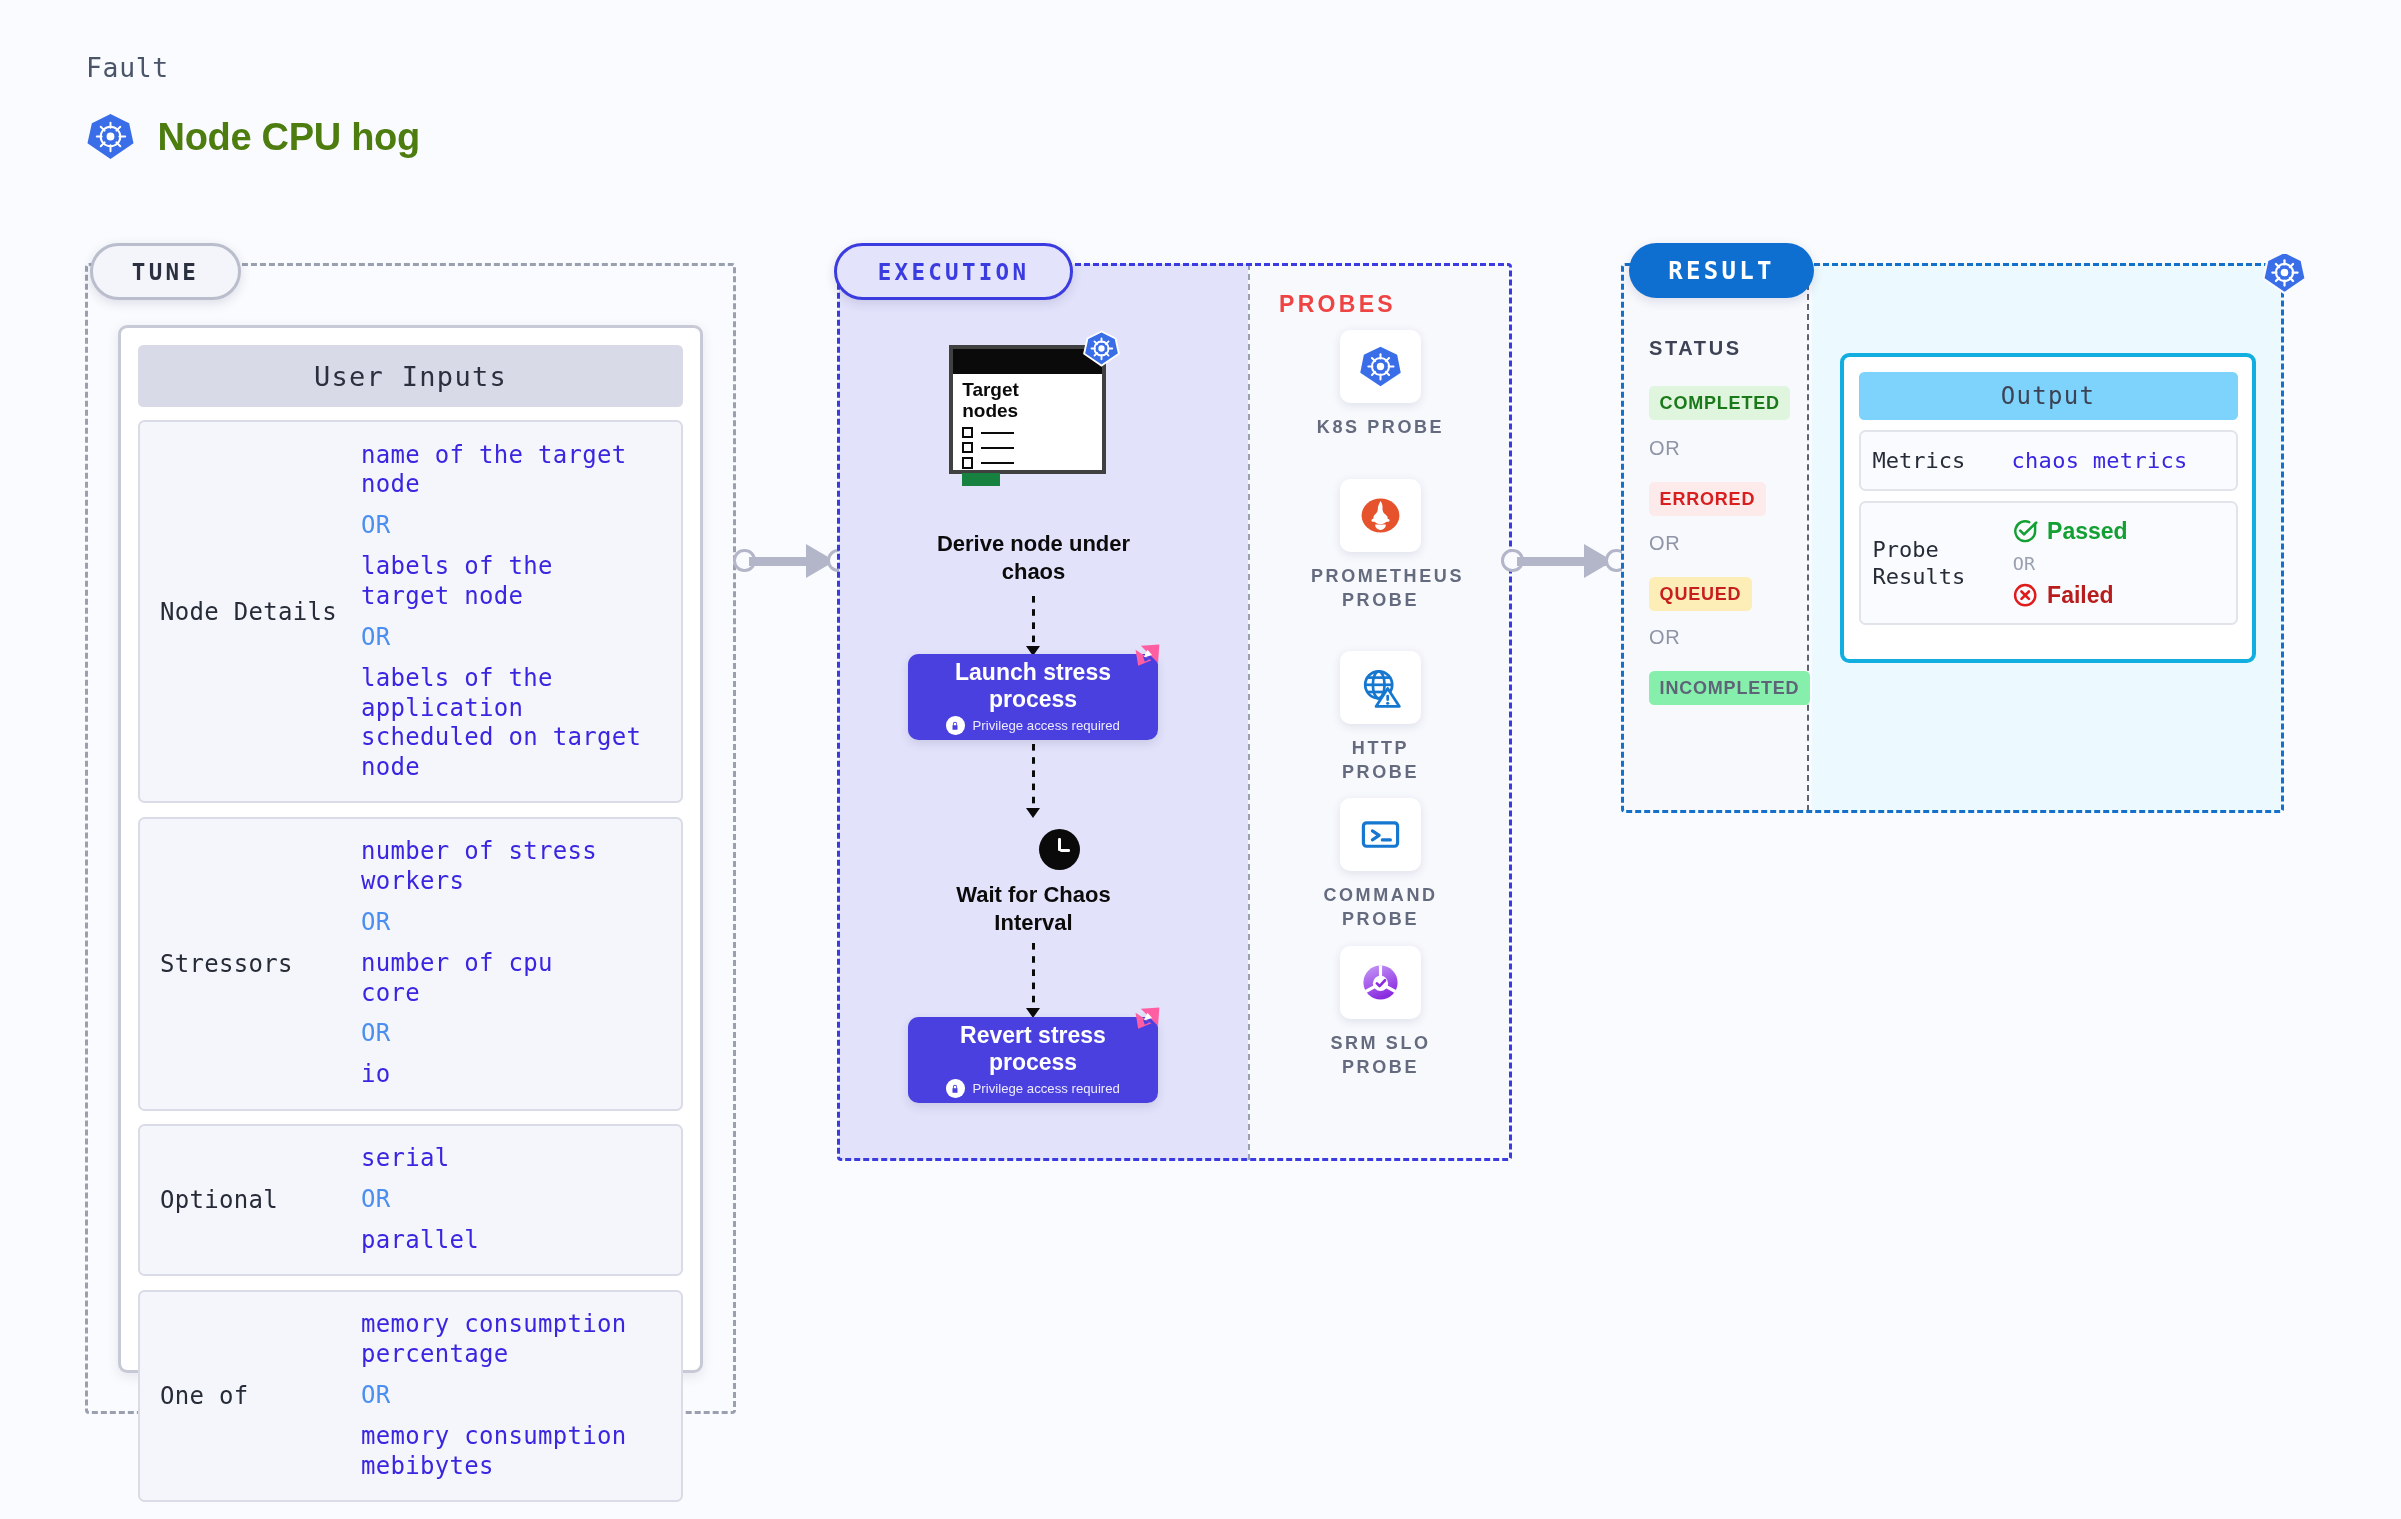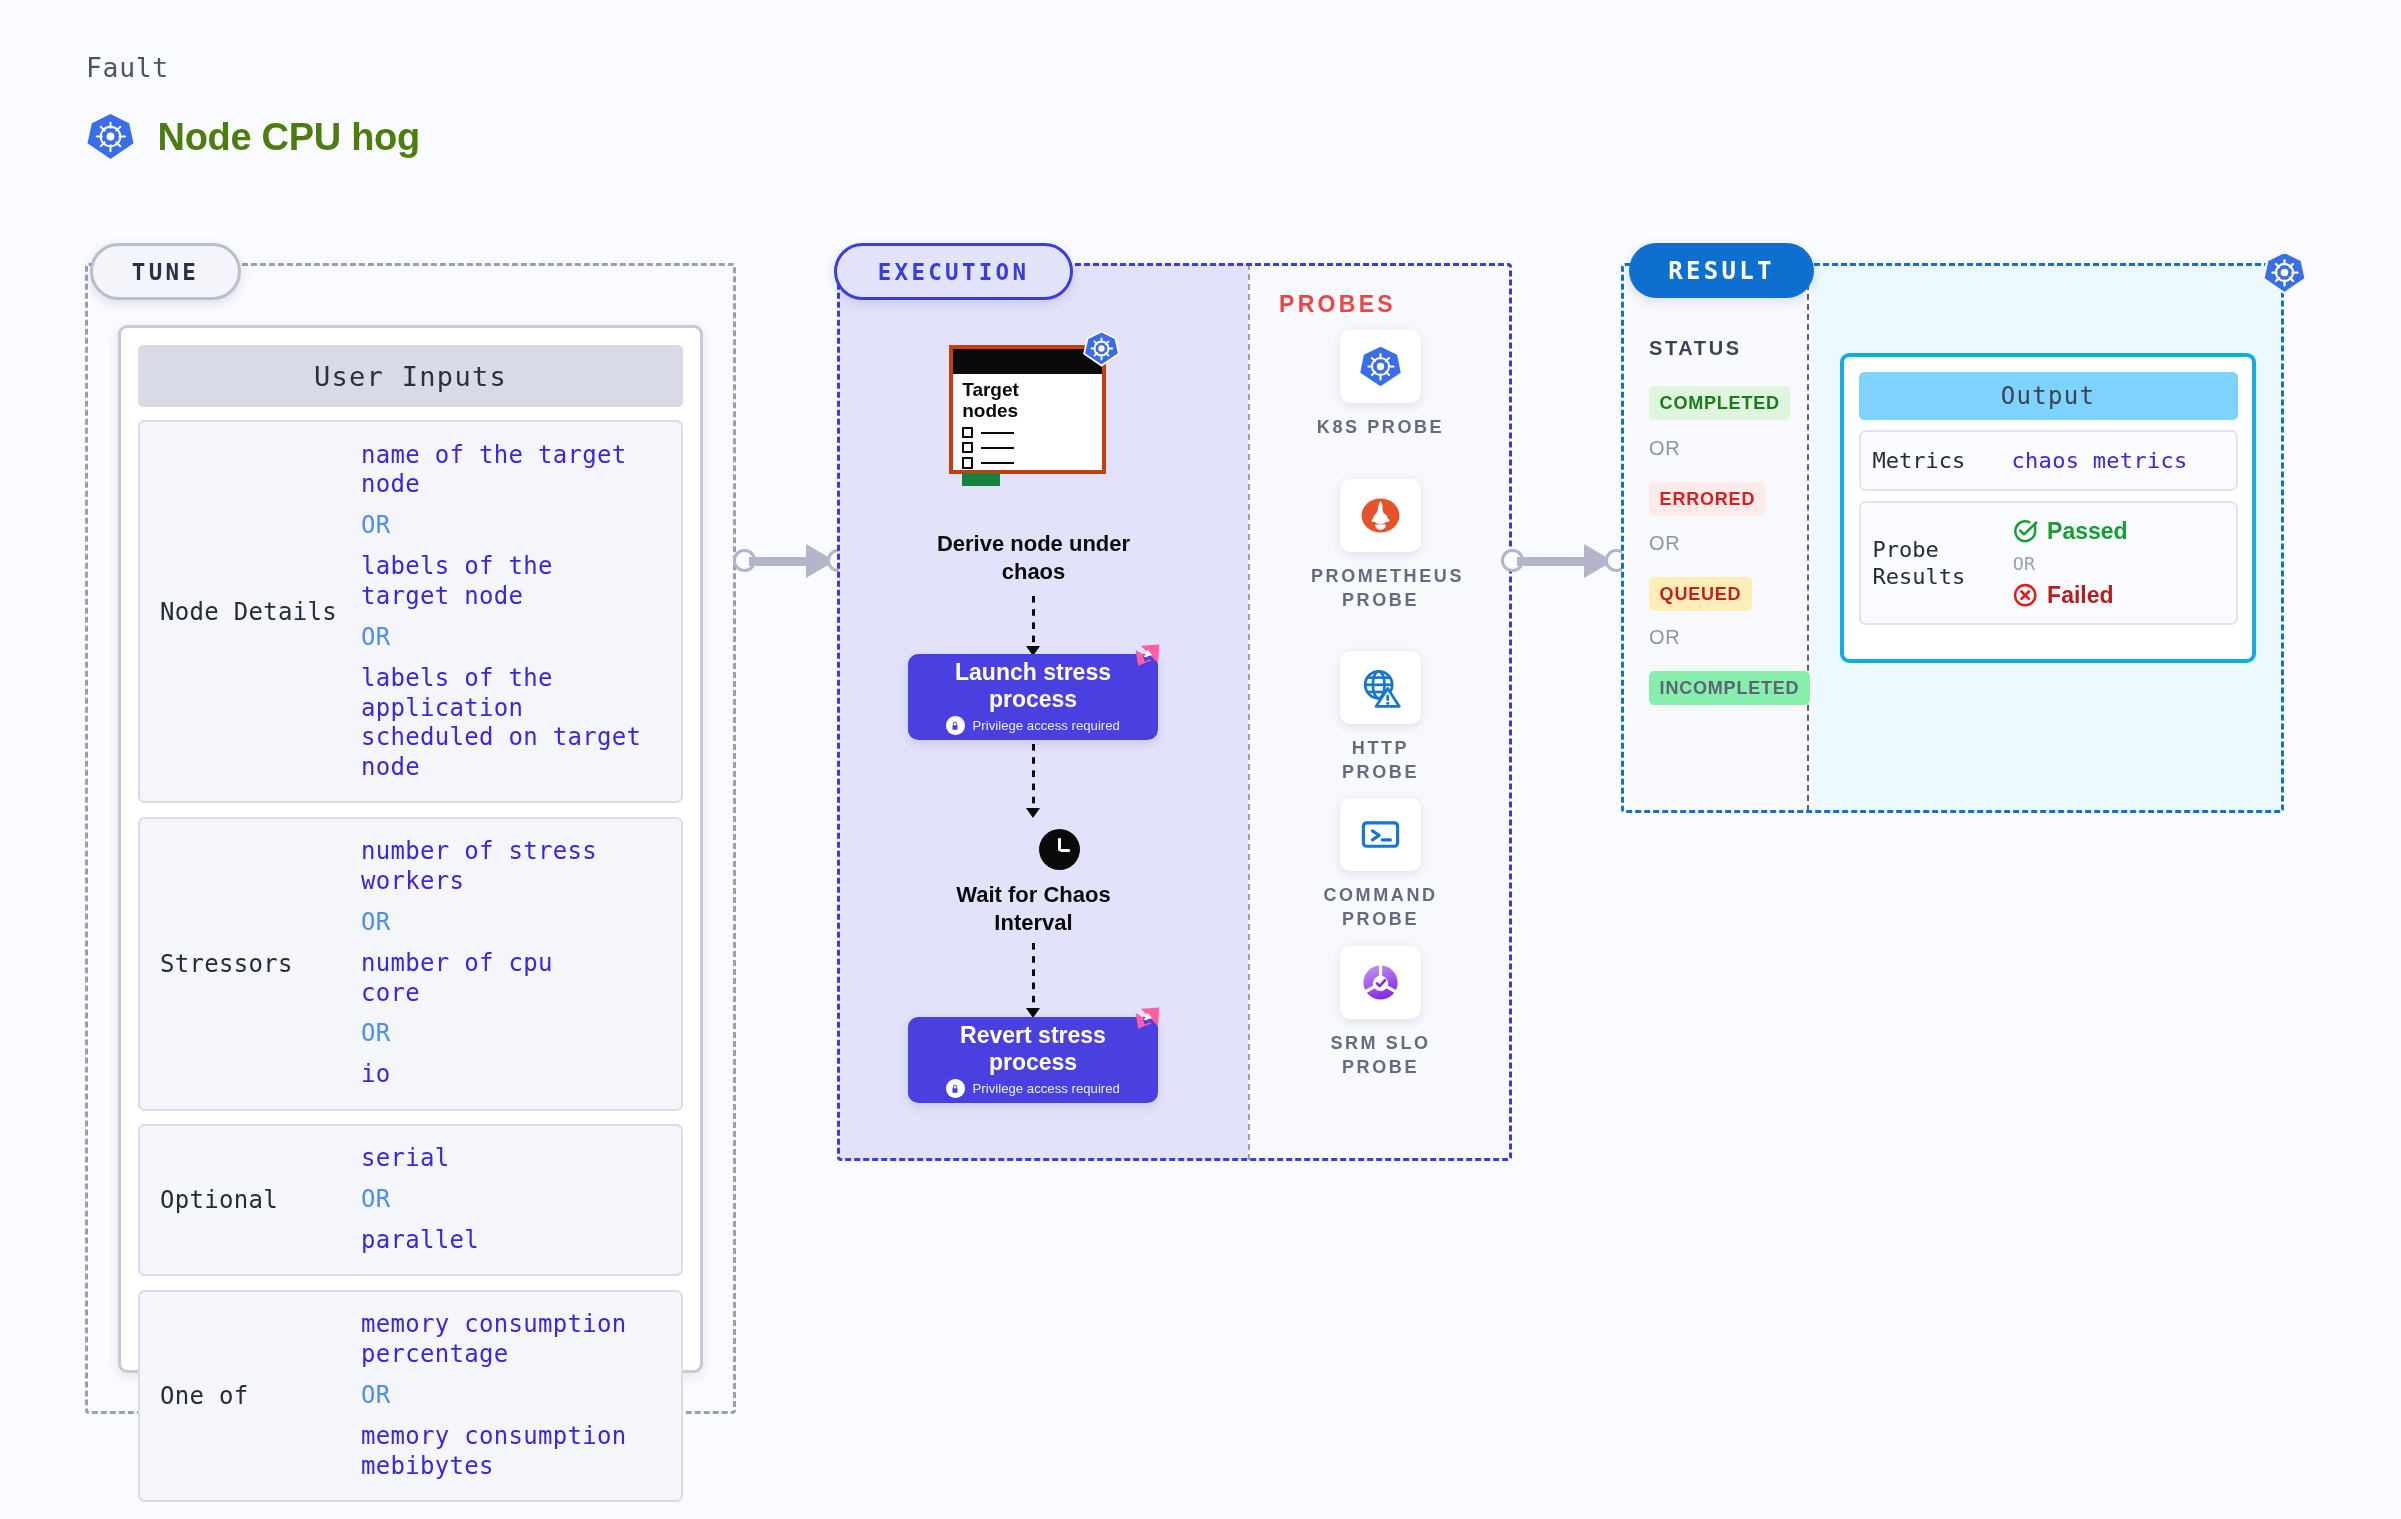--- a/index.html
+++ b/index.html
@@ -75,21 +75,21 @@
   .probes-title {
     position: absolute; left: 1263px; top: 291px;
     font-size: 23px; font-weight: bold; letter-spacing: 3.3px; color: #ef4444; margin-left: 16px;
   }
 
   
   .flow-caption { position: absolute; text-align: center; font-size: 22px; font-weight: bold; color: #0b0b0b; line-height: 1.28; }
 
   .target-doc {
     position: absolute; left: 949px; top: 345px; width: 157px; height: 129px;
-    background: #fff; border: 4px solid #c2410c;
+    background: #fff; border: 4px solid #404040;
   }
   .target-doc .bar { height: 25px; background: #0a0a0a; }
   .target-doc .tdt { font-size: 19px; font-weight: bold; color: #0a0a0a; padding: 6px 0 1.3px 9.2px; line-height: 1.1; }
   .target-doc .rows { padding: 4px 0 0 9.2px; }
   .target-doc .row { display: flex; align-items: center; gap: 7.3px; margin-bottom: 4px; }
   .target-doc .cb { width: 11.2px; height: 11.2px; border: 2px solid #0a0a0a; }
   .target-doc .ln { width: 33px; height: 2px; background: #0a0a0a; }
   .target-doc .green { width: 38px; height: 13.2px; background: #17813f; margin: 2.6px 0 0 9.2px; }
 
   .proc-card {

